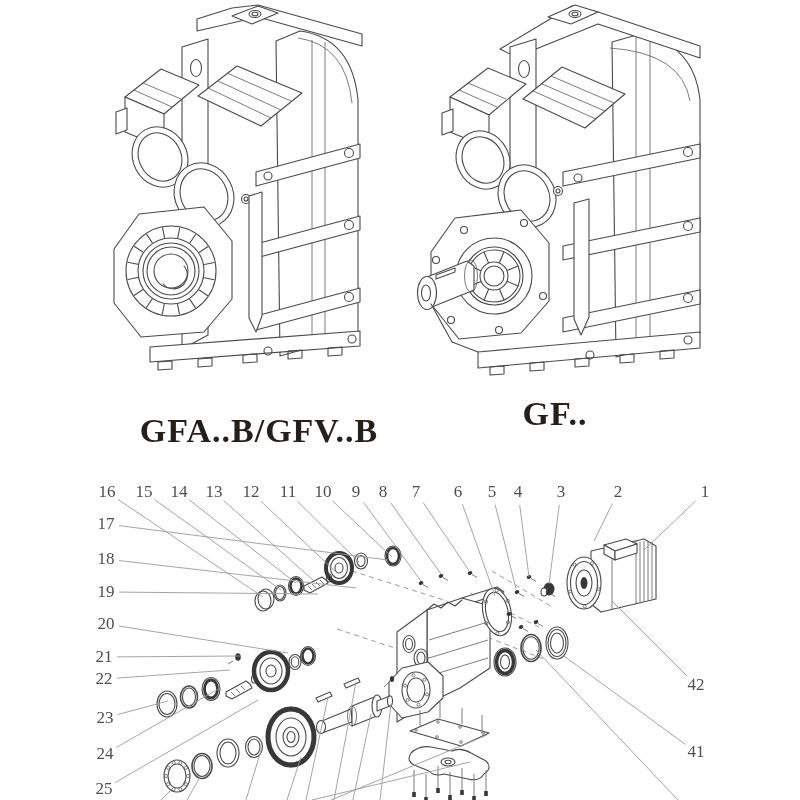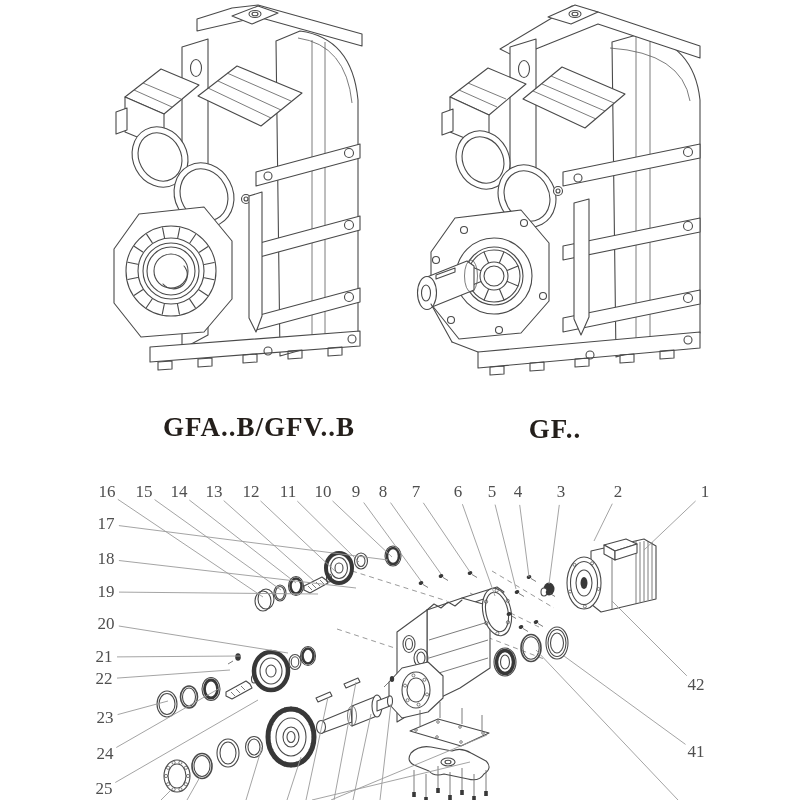--- a/index.html
+++ b/index.html
@@ -1,23 +1,23 @@
 <!DOCTYPE html>
 <html><head>
 <meta charset="utf-8">
 <style>
   html,body{margin:0;padding:0;background:#ffffff;}
   body{width:800px;height:800px;overflow:hidden;position:relative;
        font-family:"Liberation Serif", serif;}
   #stage{position:absolute;left:0;top:0;width:800px;height:800px;}
   svg{position:absolute;left:0;top:0;}
-  .figlabel{position:absolute;font-weight:bold;font-size:27px;color:#241f1b;
+  .figlabel{position:absolute;font-weight:bold;font-size:34px;color:#241f1b;
             text-align:center;letter-spacing:1px;white-space:nowrap;}
   #label-left{left:118px;top:412px;width:282px;}
-  #label-right{left:492px;top:414px;width:126px;}
+  #label-right{left:492px;top:395px;width:126px;}
   .ln{stroke:#4a4a4a;stroke-width:1.1;fill:none;stroke-linejoin:round;stroke-linecap:round;}
   .lnf{stroke:#4a4a4a;stroke-width:1.1;fill:#ffffff;stroke-linejoin:round;}
   .thin{stroke:#5a5a5a;stroke-width:0.8;fill:none;}
   .dk{fill:#383838;stroke:none;}
   .rim{stroke:#383838;fill:none;}
   .dash{stroke:#8f8f8f;stroke-width:0.9;fill:none;stroke-dasharray:5 4;}
   .leader{stroke:#9a9a9a;stroke-width:0.9;fill:none;}
   .callout{font-family:"Liberation Serif",serif;font-size:17px;fill:#4f4f4f;}
 </style>
 </head>

